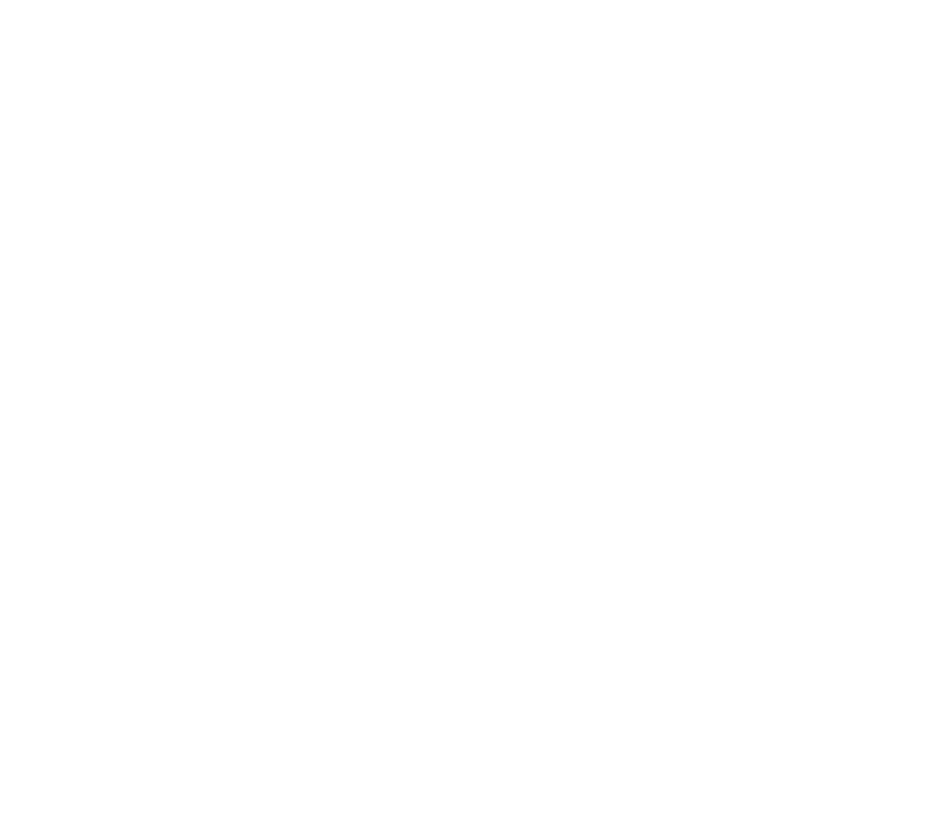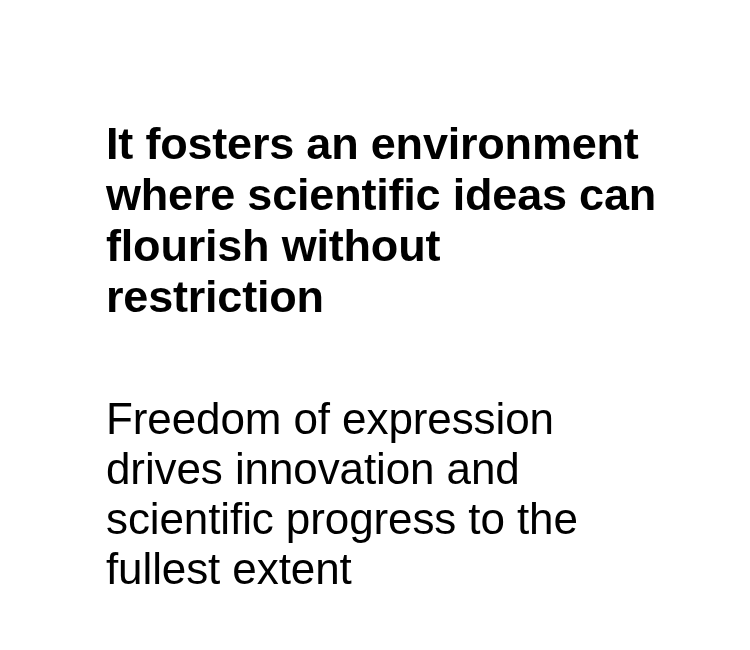--- a/index.html
+++ b/index.html
@@ -44,17 +44,15 @@
     color: #000000;
     margin: 0;
     white-space: pre-line;
   }
 </style>
 </head>
 <body>
 
 <div class="slide">
 
-  <h1 class="text-block headline">It fosters an environment where scientific ideas can flourish without restriction</h1>
 
-  <p class="text-block subhead">Freedom of expression drives innovation and scientific progress to the fullest extent</p>
 
 </div>
 
 </body></html>

